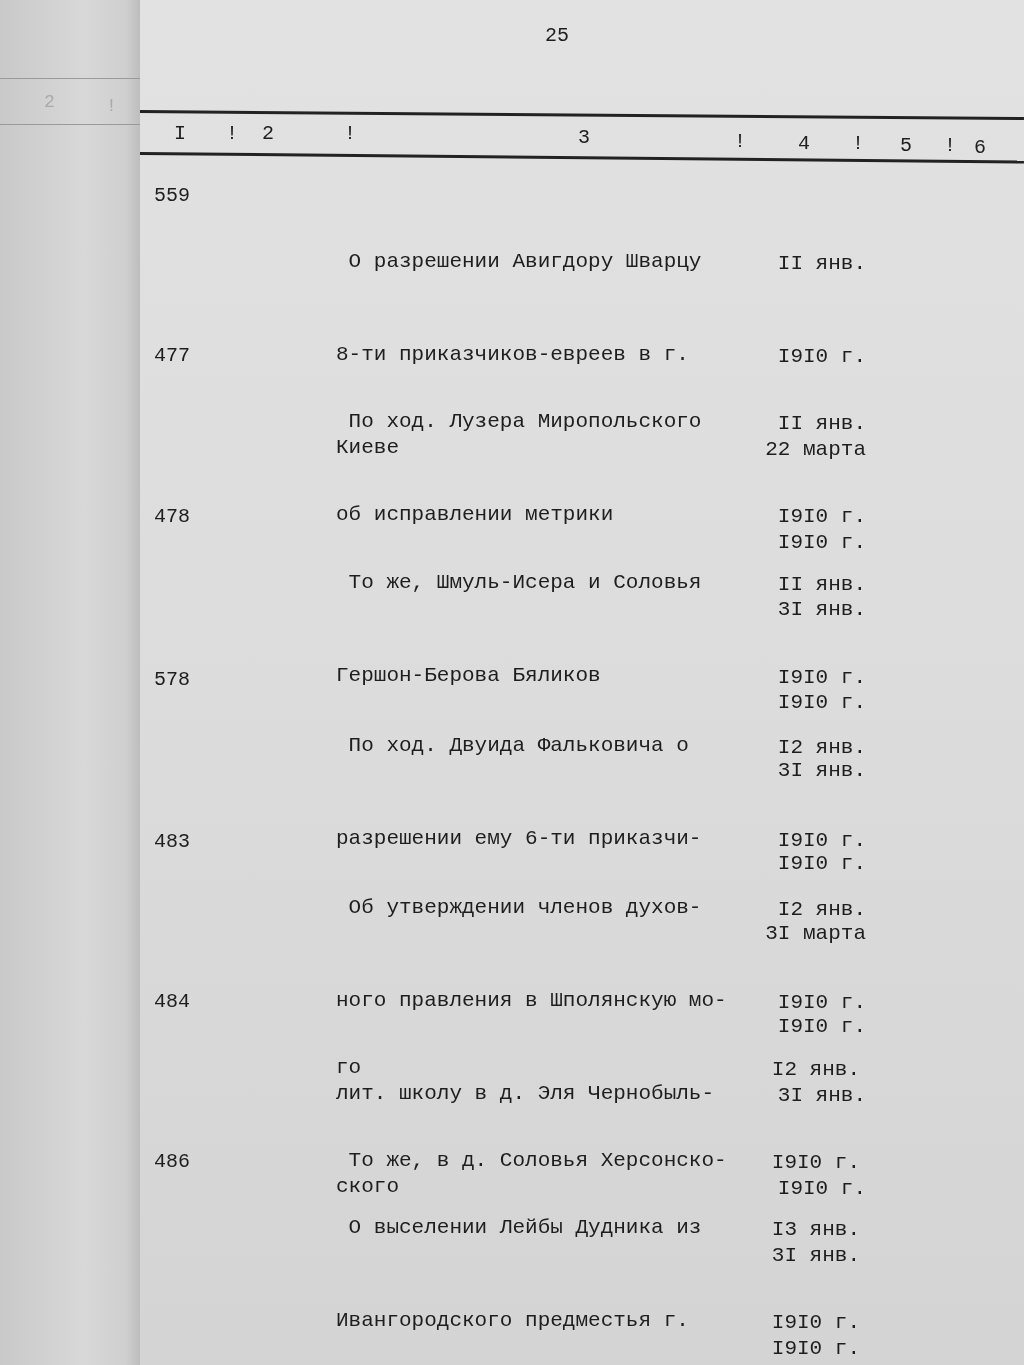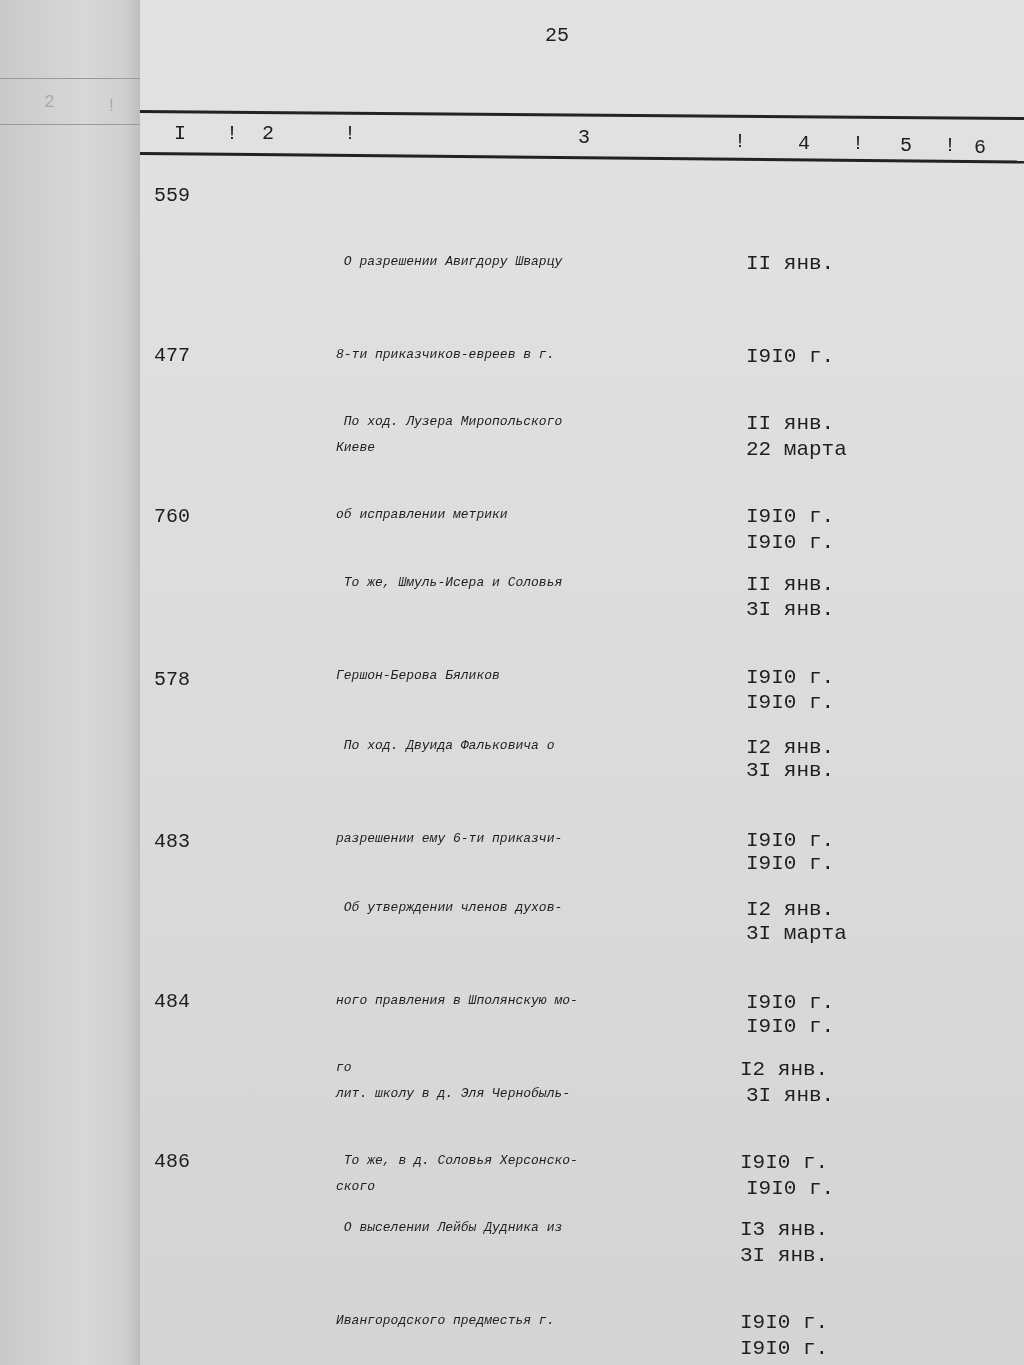--- a/index.html
+++ b/index.html
@@ -34,25 +34,25 @@
   .rule.bottom { left: 0; top: 152px; width: 884px; transform: rotate(0.55deg); }
   .header-cell {
     position: absolute; top: 122px; font-size: 20px;
   }
   .entry { position: absolute; left: 0; width: 884px; }
   .entry .num {
     position: absolute; left: 14px; top: 0; font-size: 20px;
   }
   .entry .desc {
     position: absolute; left: 196px; top: 0; width: 410px;
-    font-size: 13px; line-height: 31px; white-space: pre; font-style: italic;
+    font-size: 21px; line-height: 31px; white-space: pre;
   }
   .entry .dates {
     position: absolute; left: 606px; top: 2px; width: 120px;
-    font-size: 21px; line-height: 31px; white-space: pre;
+    font-size: 21px; line-height: 31px; white-space: pre; text-align: right;
   }
   .entry .dates div { height: 31px; }
   .entry .desc div { height: 31px; }
 </style>
 </head>
 <body>
 
 <div class="prev-page">
   <div class="ghost-line" style="top:78px;"></div>
   <div class="ghost-line" style="top:124px;"></div>
@@ -101,21 +101,21 @@
     </div>
     <div class="dates">
       <div>II янв.</div>
       <div>I9I0 г.</div>
       <div>3I янв.</div>
       <div>I9I0 г.</div>
     </div>
   </div>
 
   <div class="entry" style="top:505px;">
-    <div class="num">760</div>
+    <div class="num">478</div>
     <div class="desc">
       <div> То же, Шмуль-Исера и Соловья</div>
       <div>Гершон-Берова Бяликов</div>
     </div>
     <div class="dates">
       <div>II янв.</div>
       <div>I9I0 г.</div>
       <div>3I янв.</div>
       <div>I9I0 г.</div>
     </div>

